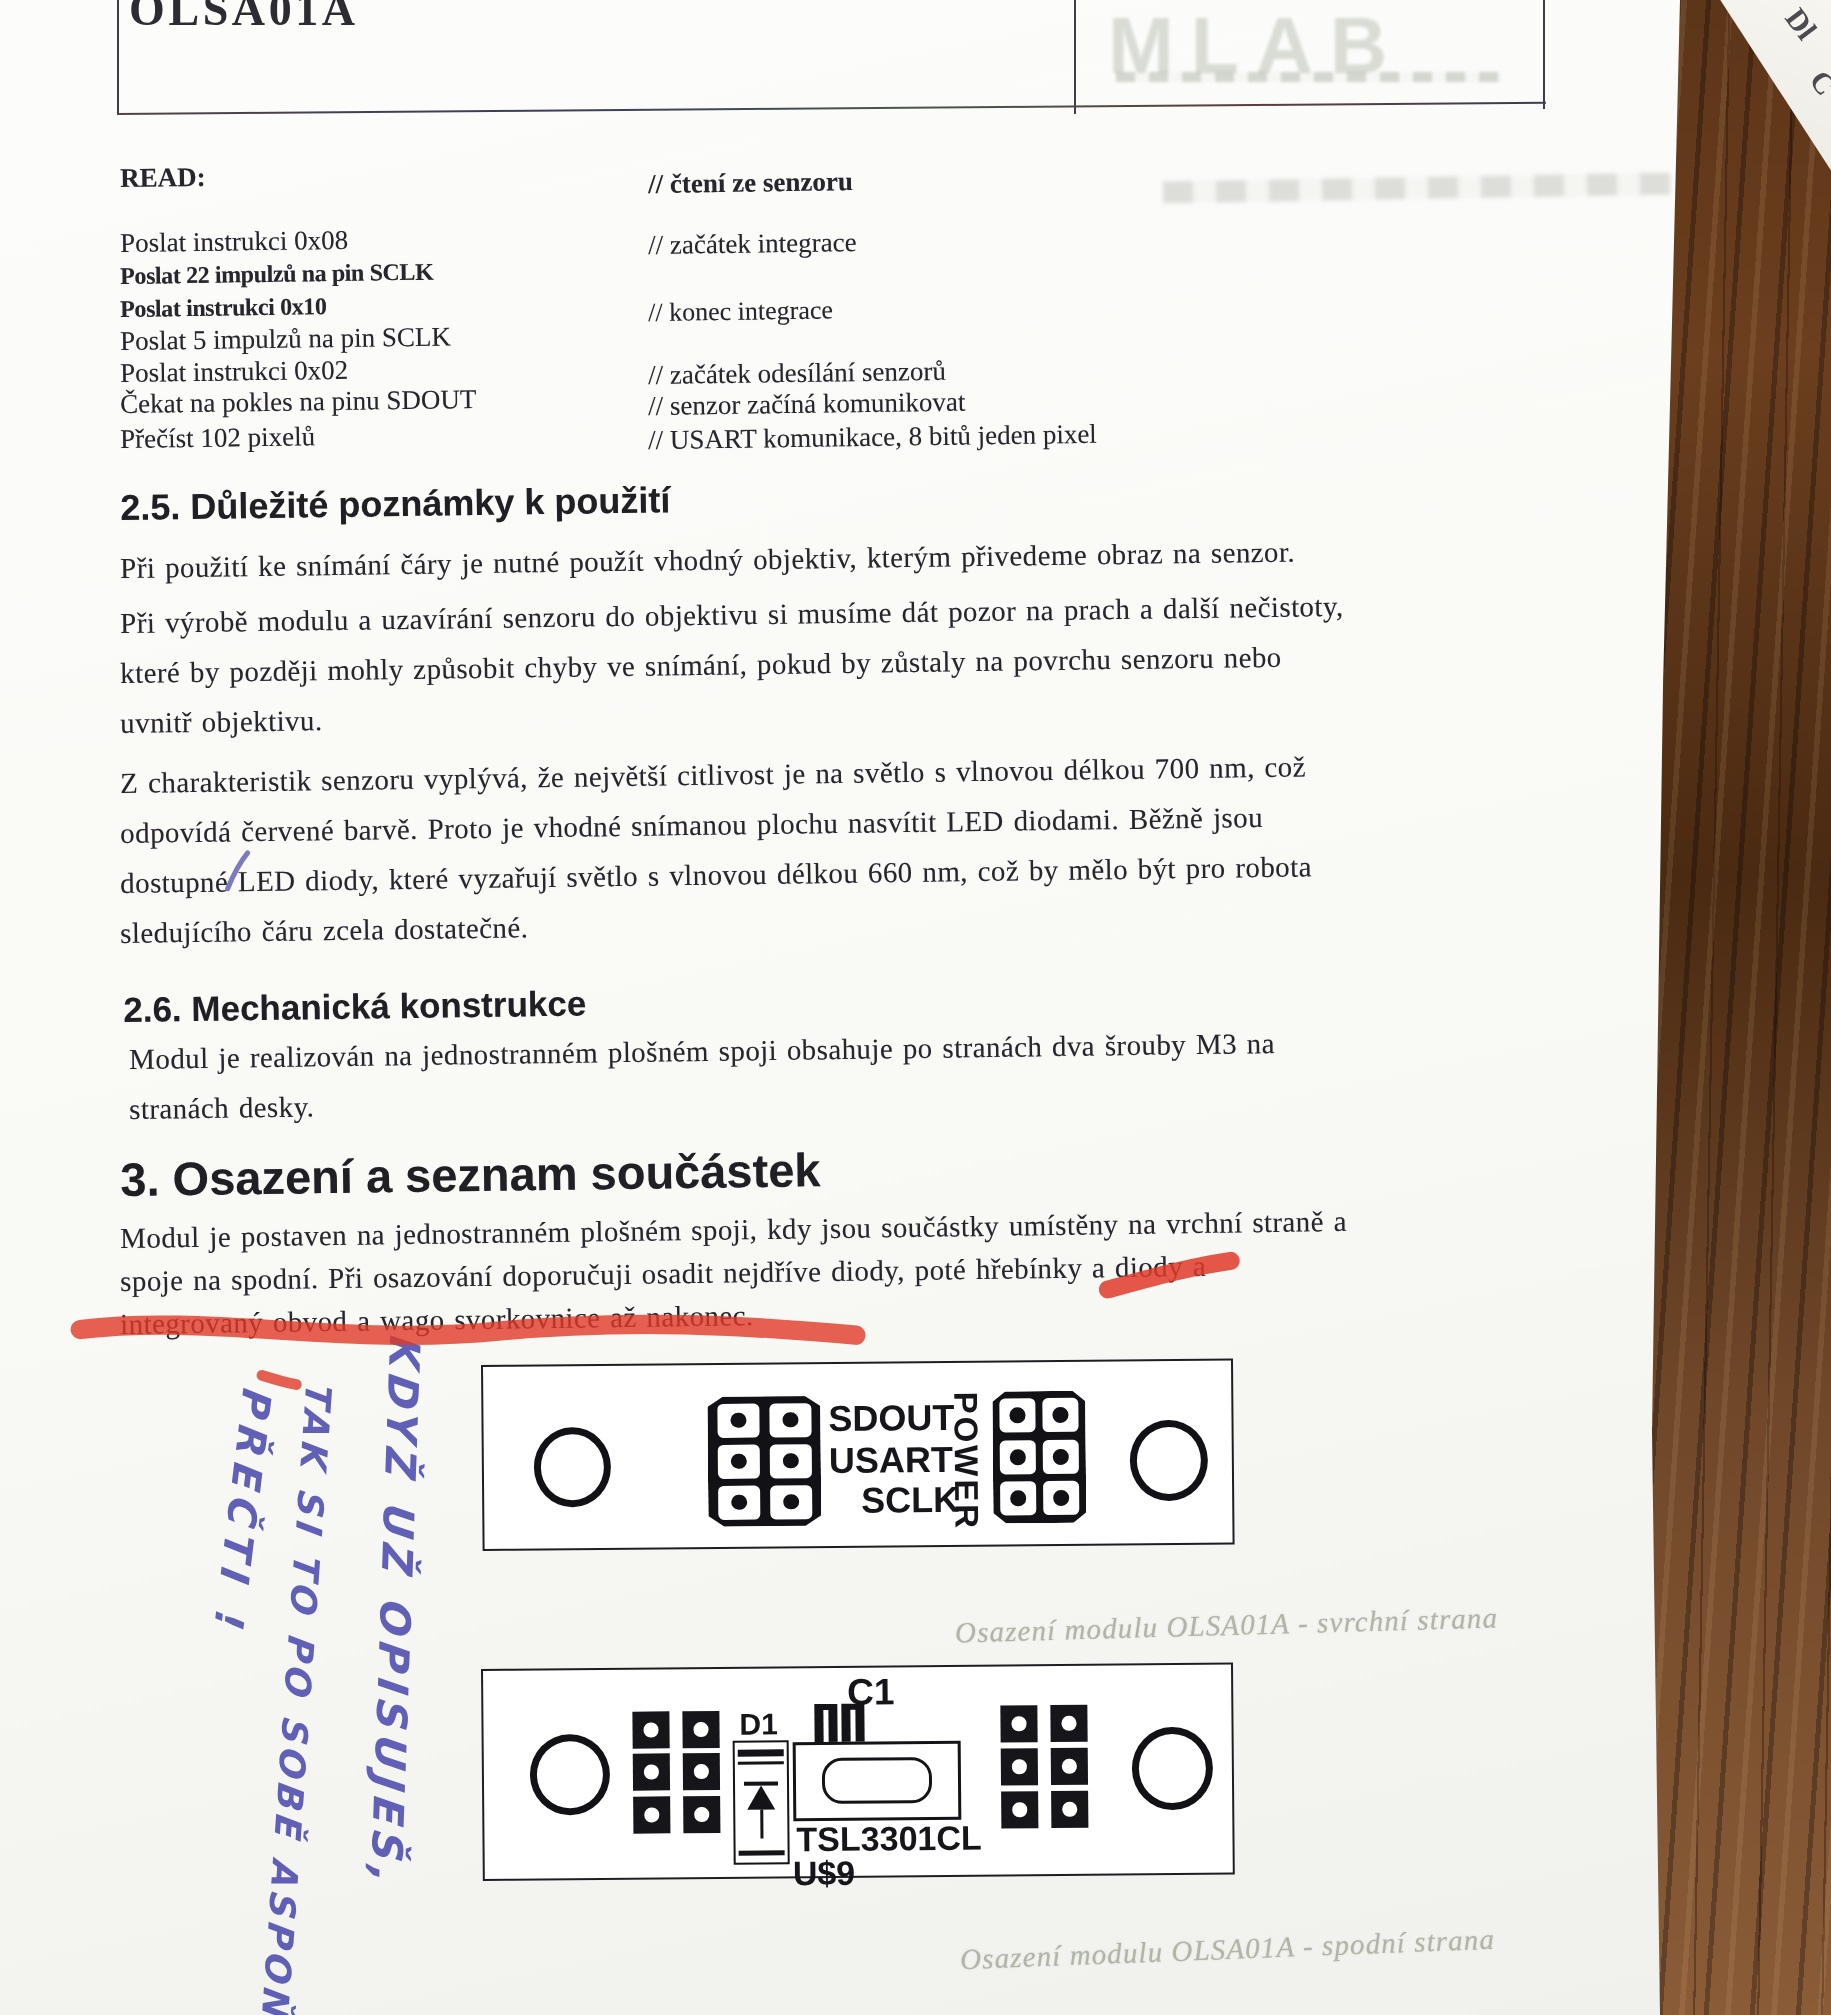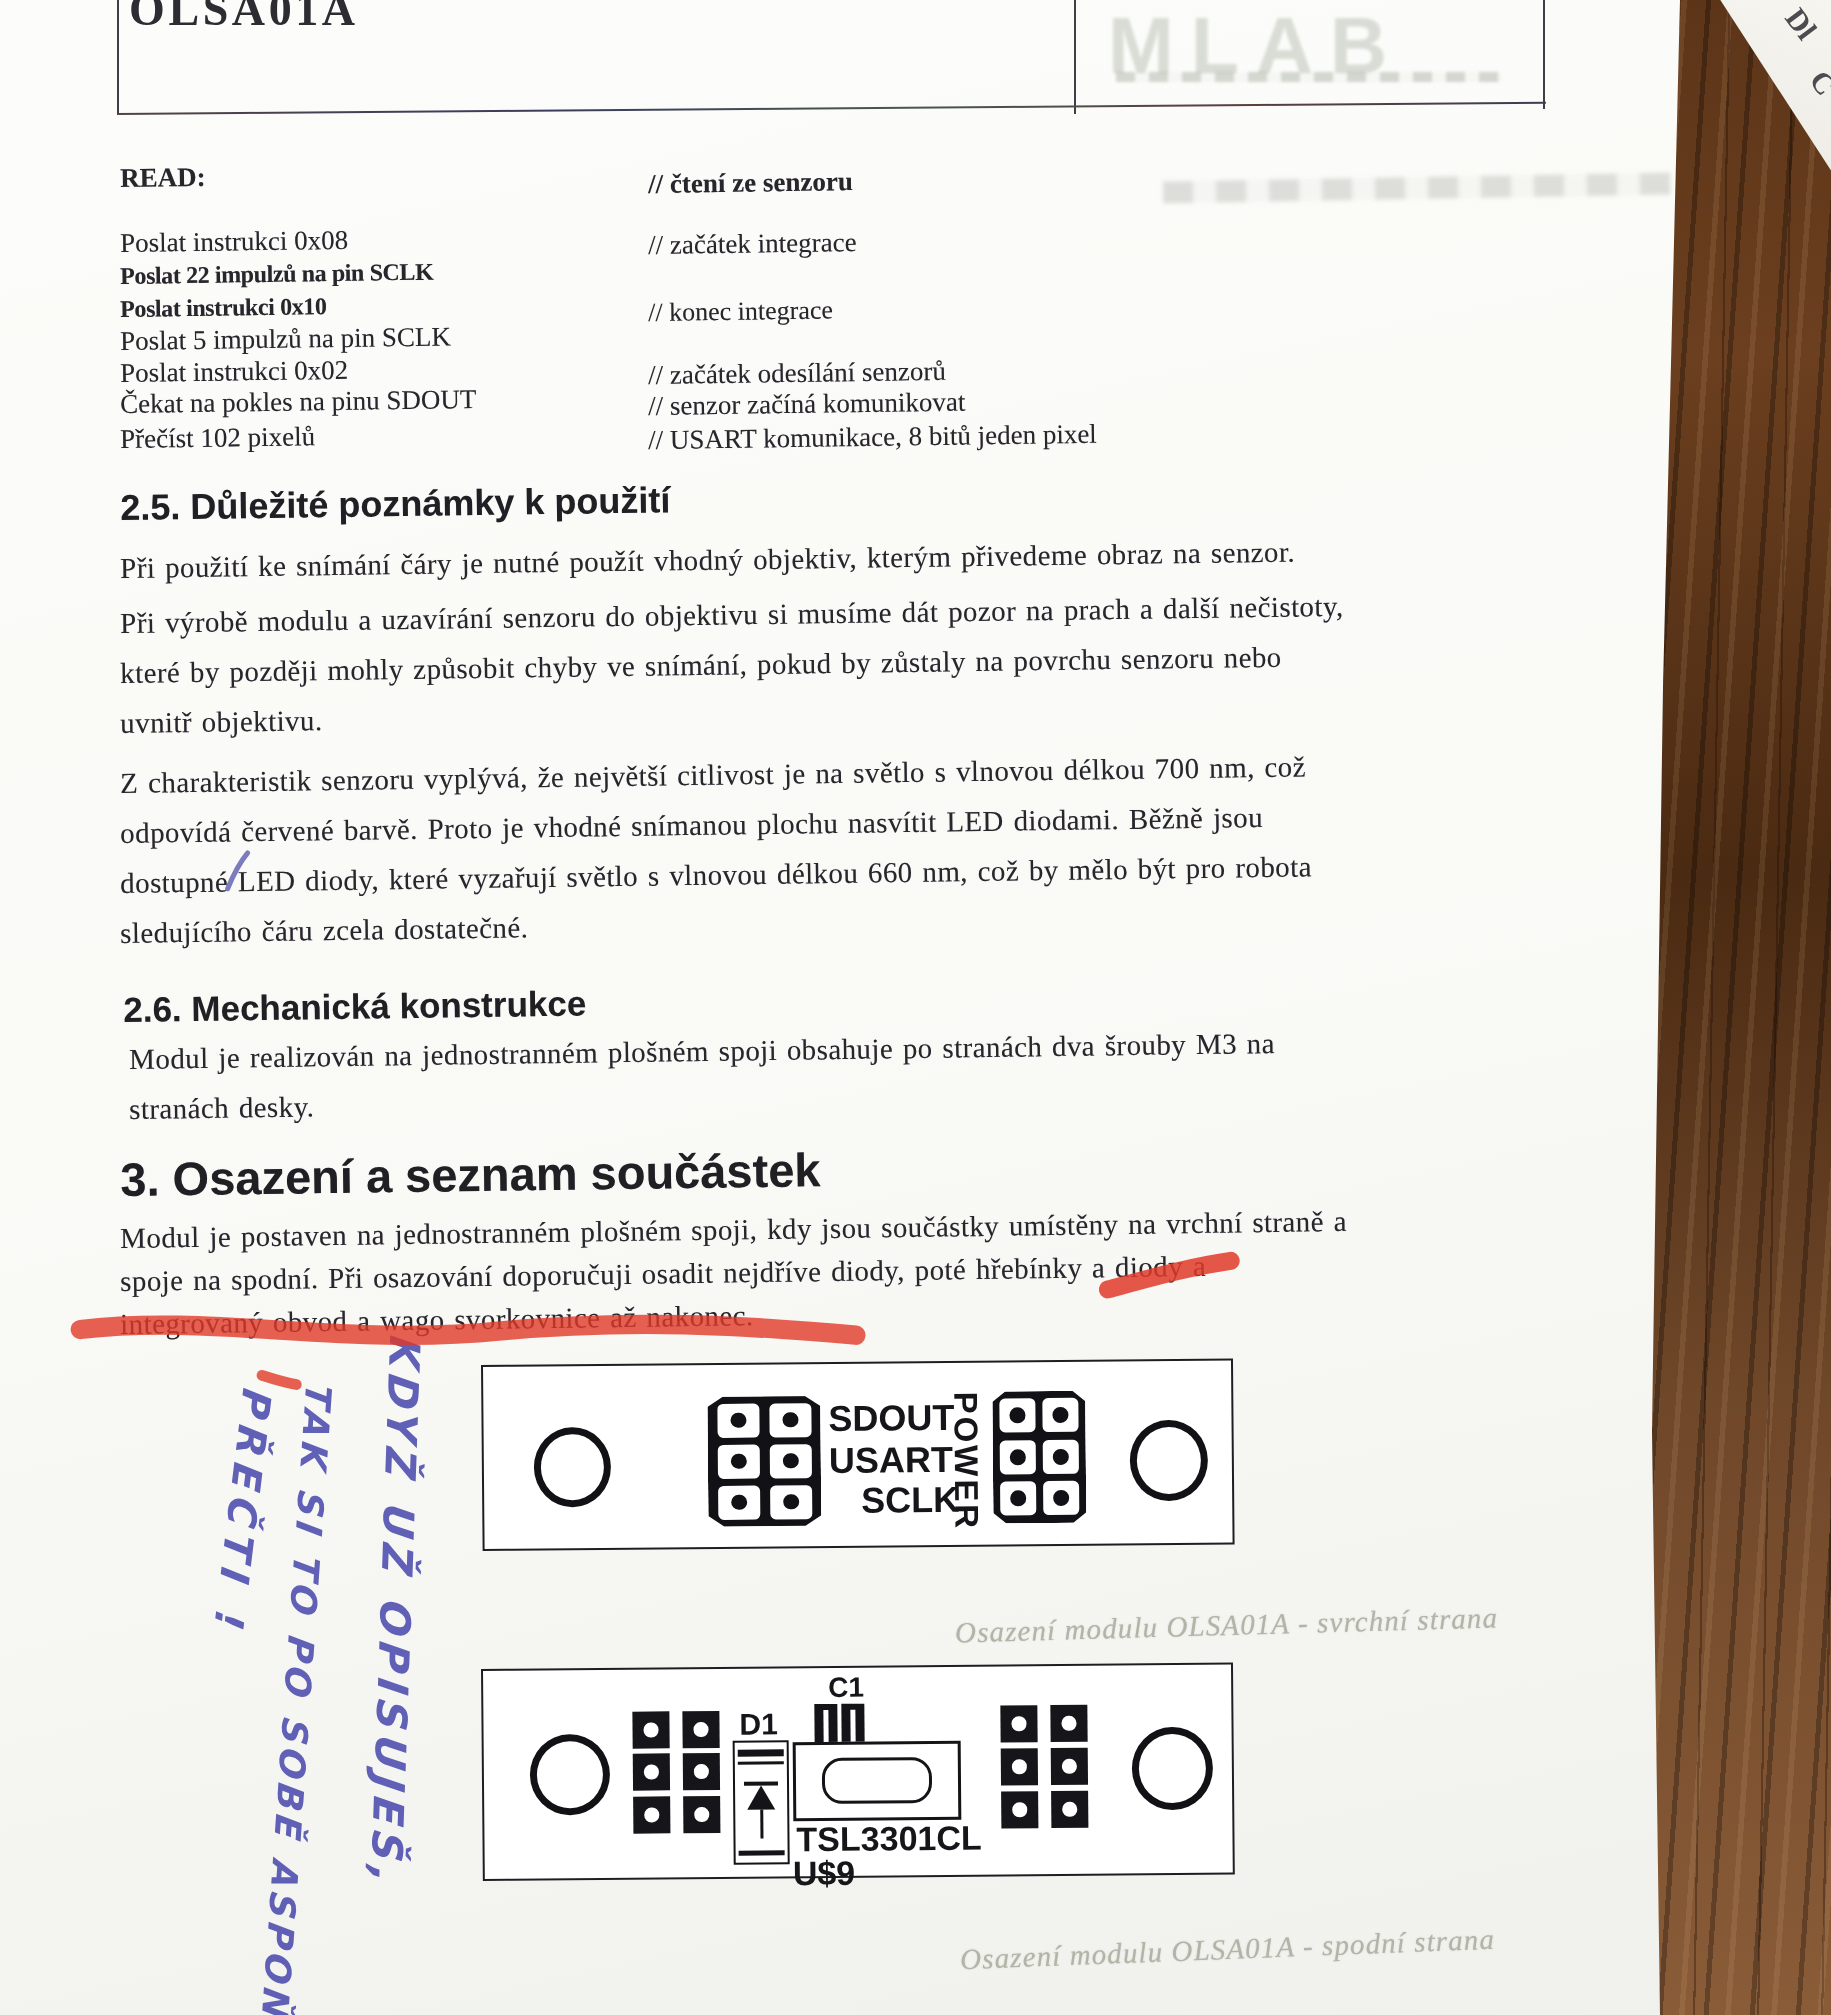--- a/index.html
+++ b/index.html
@@ -213,21 +213,21 @@
     <div class="silk" style="left:256px;top:39px;font-size:30px;">D1</div>
     <div class="diode" style="left:249px;top:72px;width:52px;height:120px;">
       <div class="bar" style="top:7.2px;"></div>
       <div class="bar" style="top:18.6px;height:3.6px;"></div>
       <div class="tri" style="top:43px;"></div>
       <div class="bar" style="top:39px;height:4.3px;left:8.6px;right:8.6px;"></div>
       <div class="pin" style="top:67px;height:29px;"></div>
       <div class="bar" style="bottom:7.2px;height:5px;"></div>
     </div>
 
-    <div class="silk" style="left:345px;top:4.3px;font-size:28px;">C1</div>
+    <div class="silk" style="left:364px;top:4.3px;font-size:37px;">C1</div>
     <div class="cpad" style="left:331px;top:36px;"></div>
     <div class="cpad" style="left:358px;top:36px;"></div>
 
     <div class="chip-outer" style="left:309px;top:74px;width:162px;height:73px;"></div>
     <div class="chip-slot" style="left:338px;top:90px;width:104px;height:40px;"></div>
     <div class="silk" style="left:312px;top:152px;font-size:34px;">TSL3301CL</div>
     <div class="silk" style="left:308px;top:186px;font-size:34px;">U$9</div>
 
     <div class="sqpad" style="left:517px;top:39px;"></div>
     <div class="sqpad" style="left:567px;top:39px;"></div>

